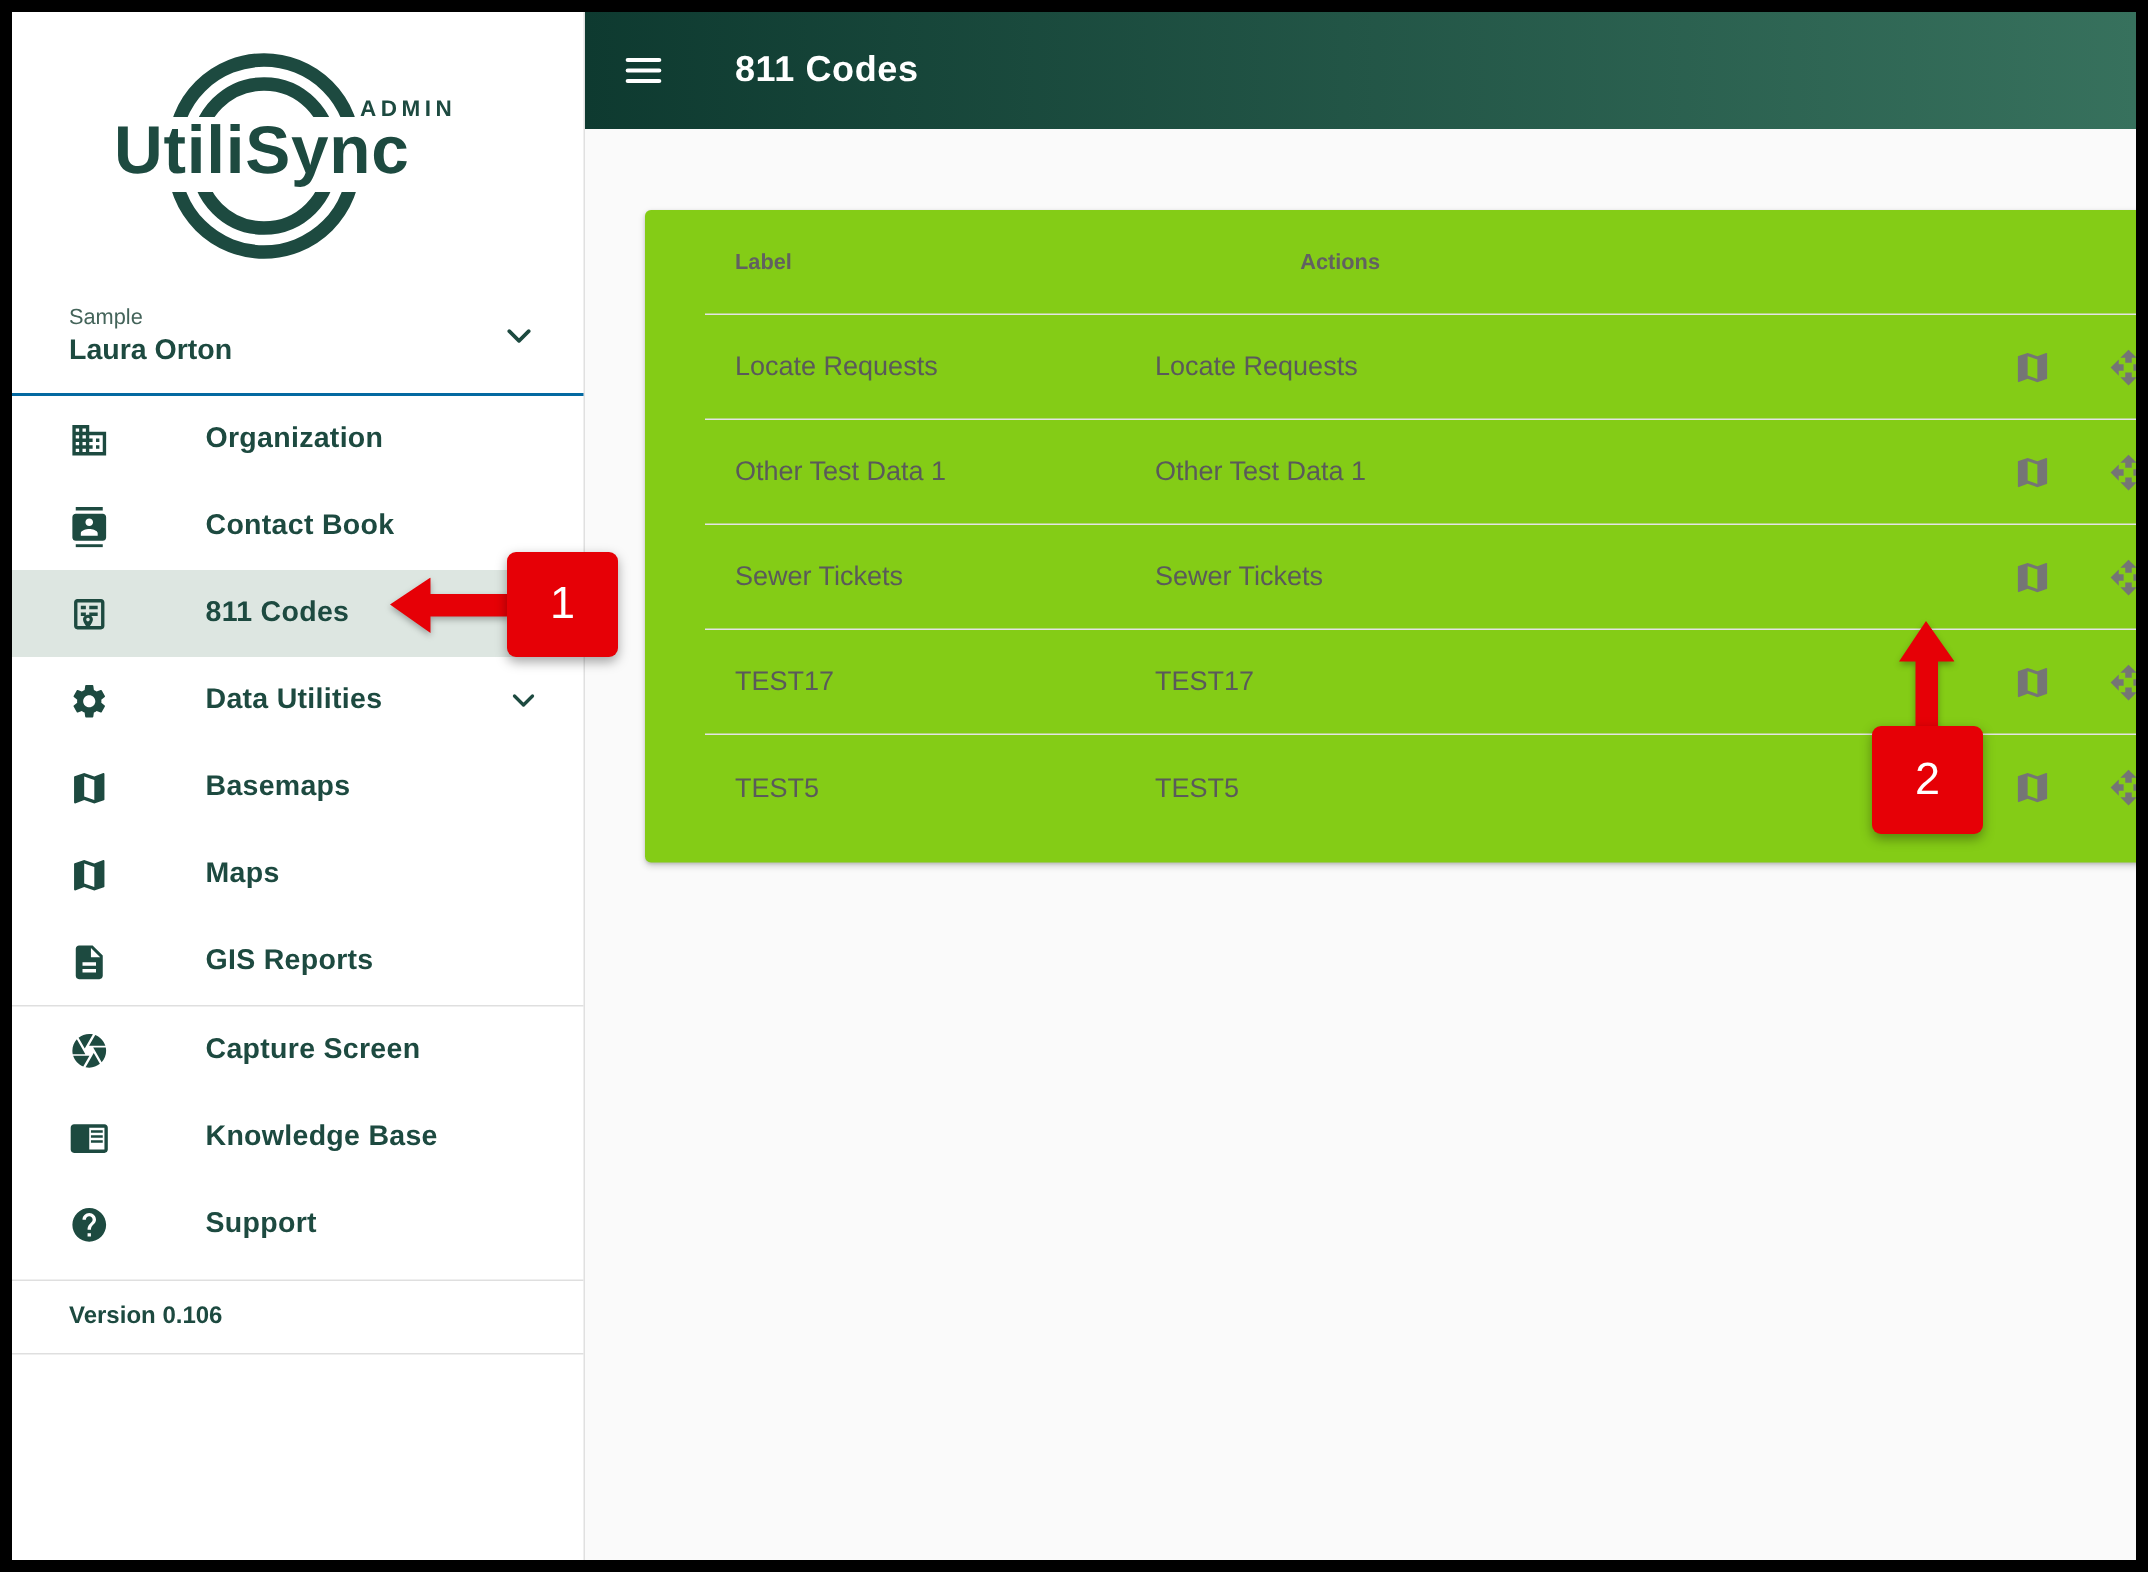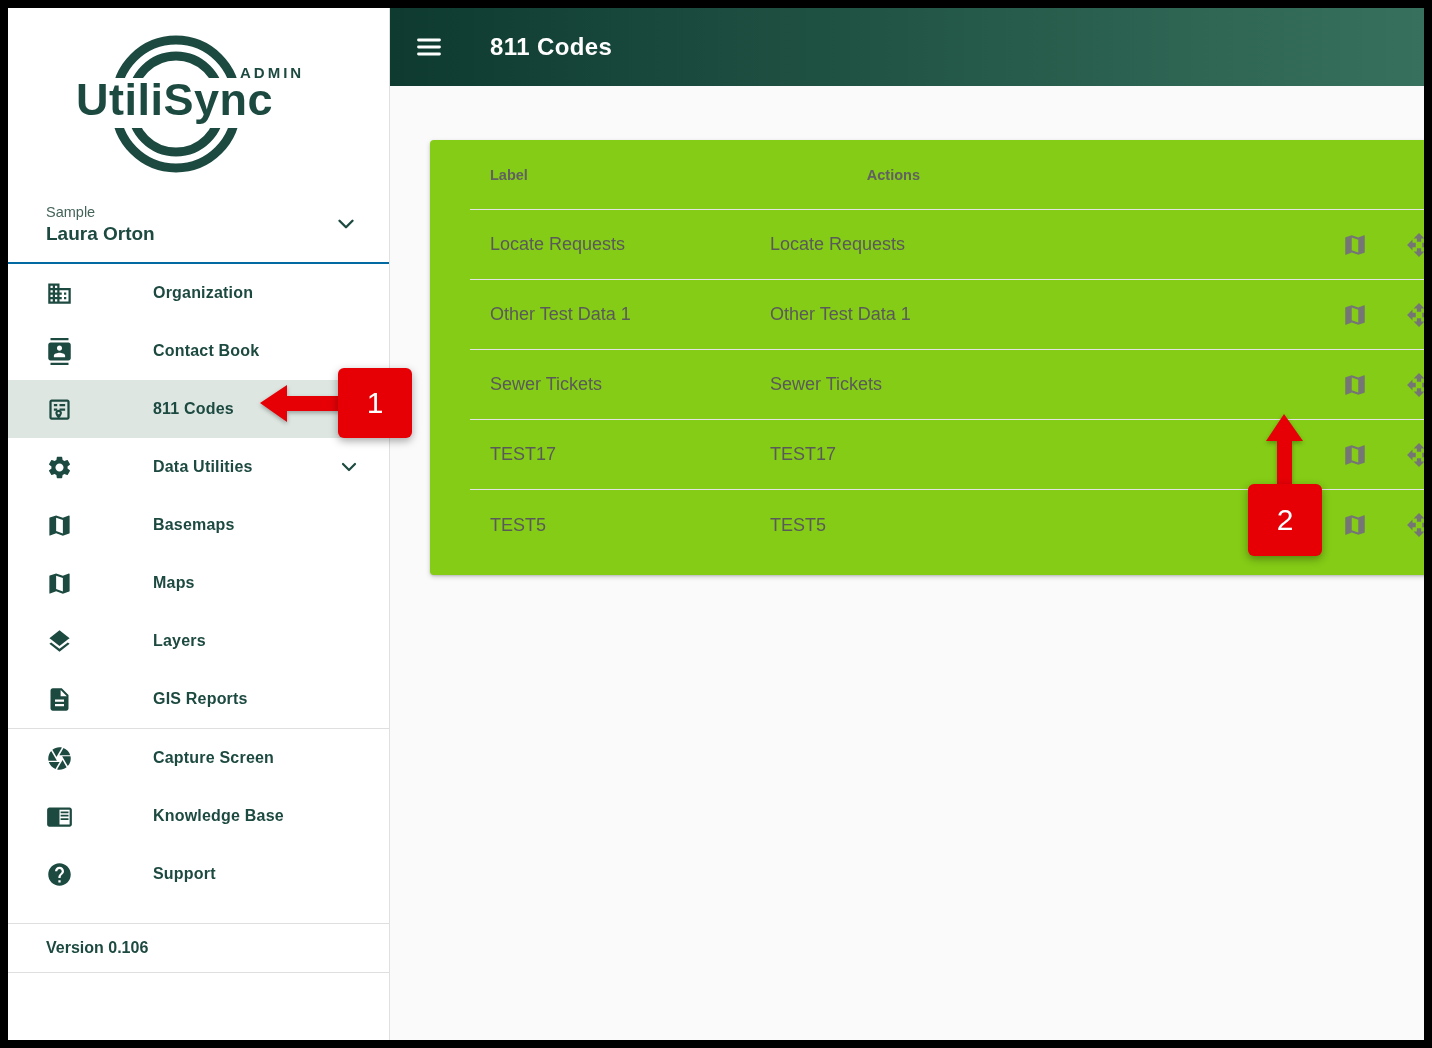--- a/index.html
+++ b/index.html
@@ -31,26 +31,26 @@
   .user-org{font-size:14.5px;font-weight:500;color:#44645a;margin-bottom:3px;}
   .user-name{font-size:19px;font-weight:600;color:var(--brand-dark-green);}
   .user-chev{margin-left:auto;width:26px;height:26px;color:var(--brand-dark-green);}
 
   .nav{display:flex;flex-direction:column;}
   .nav-item{height:58px;flex:0 0 58px;display:flex;align-items:center;
     padding:0 28px 0 38px;cursor:pointer;}
   .nav-item.selected{background:var(--selected-item-bg);}
   .nav-icon{width:27px;height:27px;flex:0 0 27px;color:var(--brand-dark-green);}
   .nav-icon svg{width:27px;height:27px;display:block;}
-  .nav-label{margin-left:80px;font-size:16px;font-weight:600;color:var(--brand-dark-green);
+  .nav-label{margin-left:64px;font-size:19px;font-weight:600;color:var(--brand-dark-green);
     letter-spacing:.2px;white-space:nowrap;text-align:center;}
   .nav-chev{margin-left:auto;width:24px;height:24px;color:var(--brand-dark-green);}
   .nav-divider{height:1px;background:#dfdfdf;margin:0;}
 
-  .version-bar{margin-top:20px;height:50px;flex:0 0 50px;display:flex;align-items:center;
+  .version-bar{margin-top:8px;height:50px;flex:0 0 50px;display:flex;align-items:center;
     padding-left:38px;border-top:1px solid #dfdfdf;border-bottom:1px solid #dfdfdf;
     font-size:16px;font-weight:700;color:var(--brand-dark-green);}
 
   
   .main{flex:1;display:flex;flex-direction:column;background:#fafafa;min-width:0;}
   .appbar{height:78px;flex:0 0 78px;display:flex;align-items:center;padding:0 25px;
     background:linear-gradient(90deg,var(--header-gradient-left),var(--header-gradient-right));}
   .hamburger{background:none;border:none;padding:0;width:28px;height:28px;color:#fff;cursor:pointer;}
   .hamburger svg{width:28px;height:28px;display:block;}
   .page-title{margin:0 0 0 47px;font-size:24px;font-weight:600;color:#fff;letter-spacing:.4px;}
@@ -213,28 +213,20 @@
         <span class="nav-icon">
             <svg class="icon">
               <use href="#i-map"></use>
             </svg>
           </span>
         <span class="nav-label">Maps</span>
       </div>
       <div class="nav-item">
         <span class="nav-icon">
             <svg class="icon">
-              <use href="#i-layers"></use>
-            </svg>
-          </span>
-        <span class="nav-label">Layers</span>
-      </div>
-      <div class="nav-item">
-        <span class="nav-icon">
-            <svg class="icon">
               <use href="#i-doc"></use>
             </svg>
           </span>
         <span class="nav-label">GIS Reports</span>
       </div>
       <div class="nav-divider"></div>
       <div class="nav-item">
         <span class="nav-icon">
             <svg class="icon">
               <use href="#i-shutter"></use>

